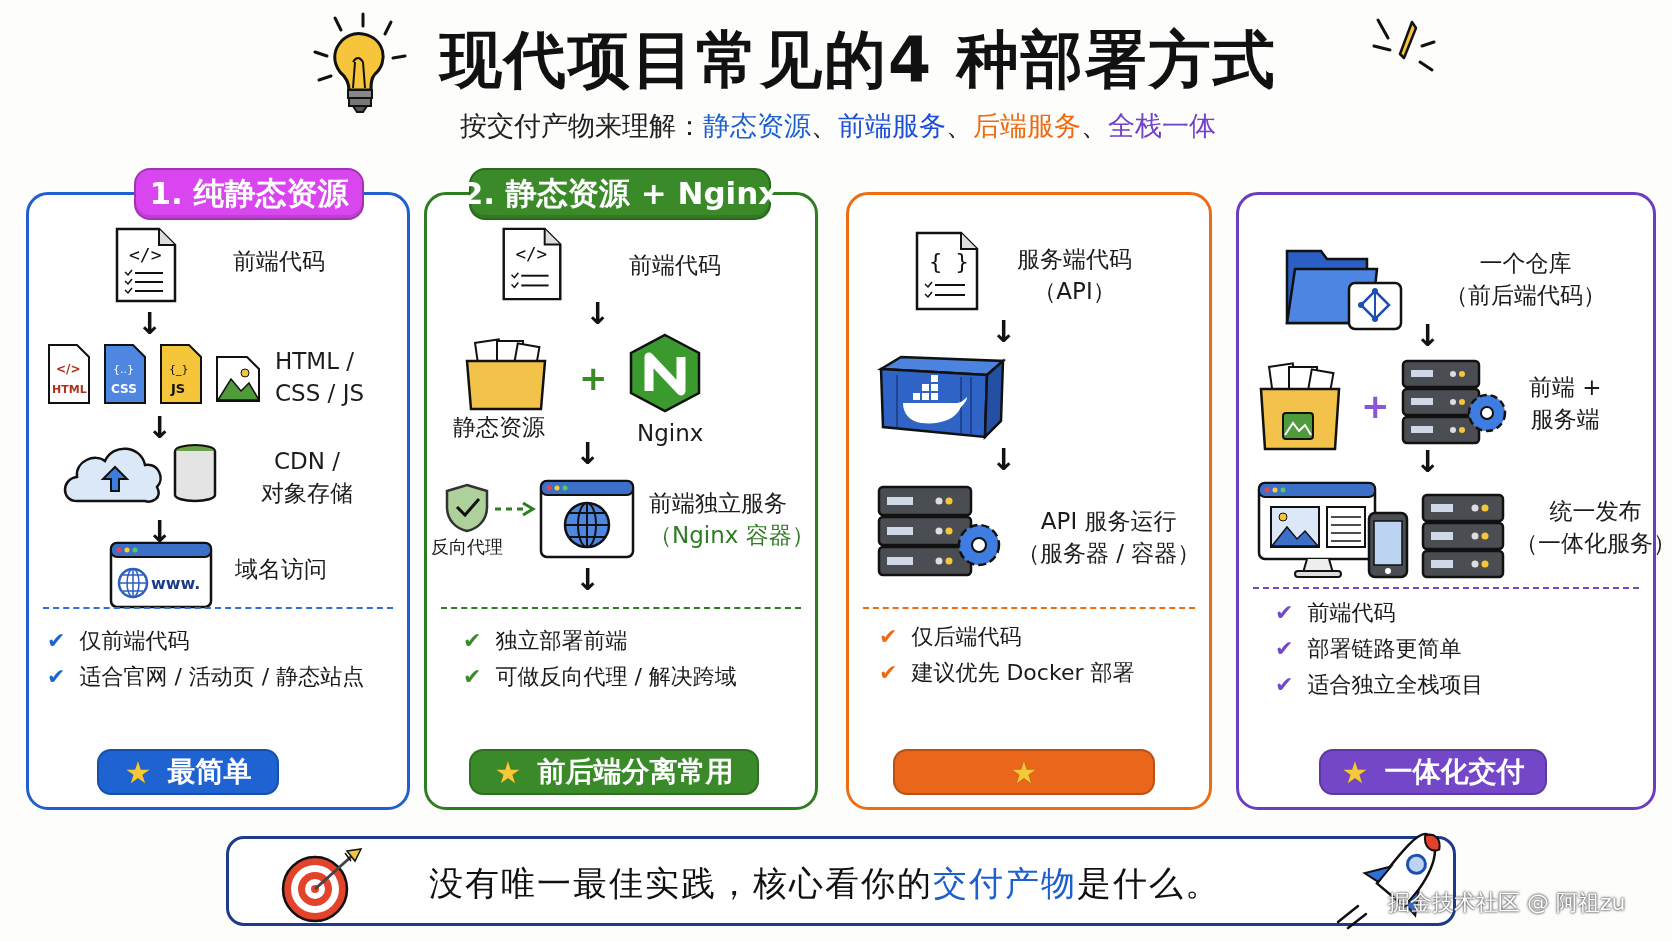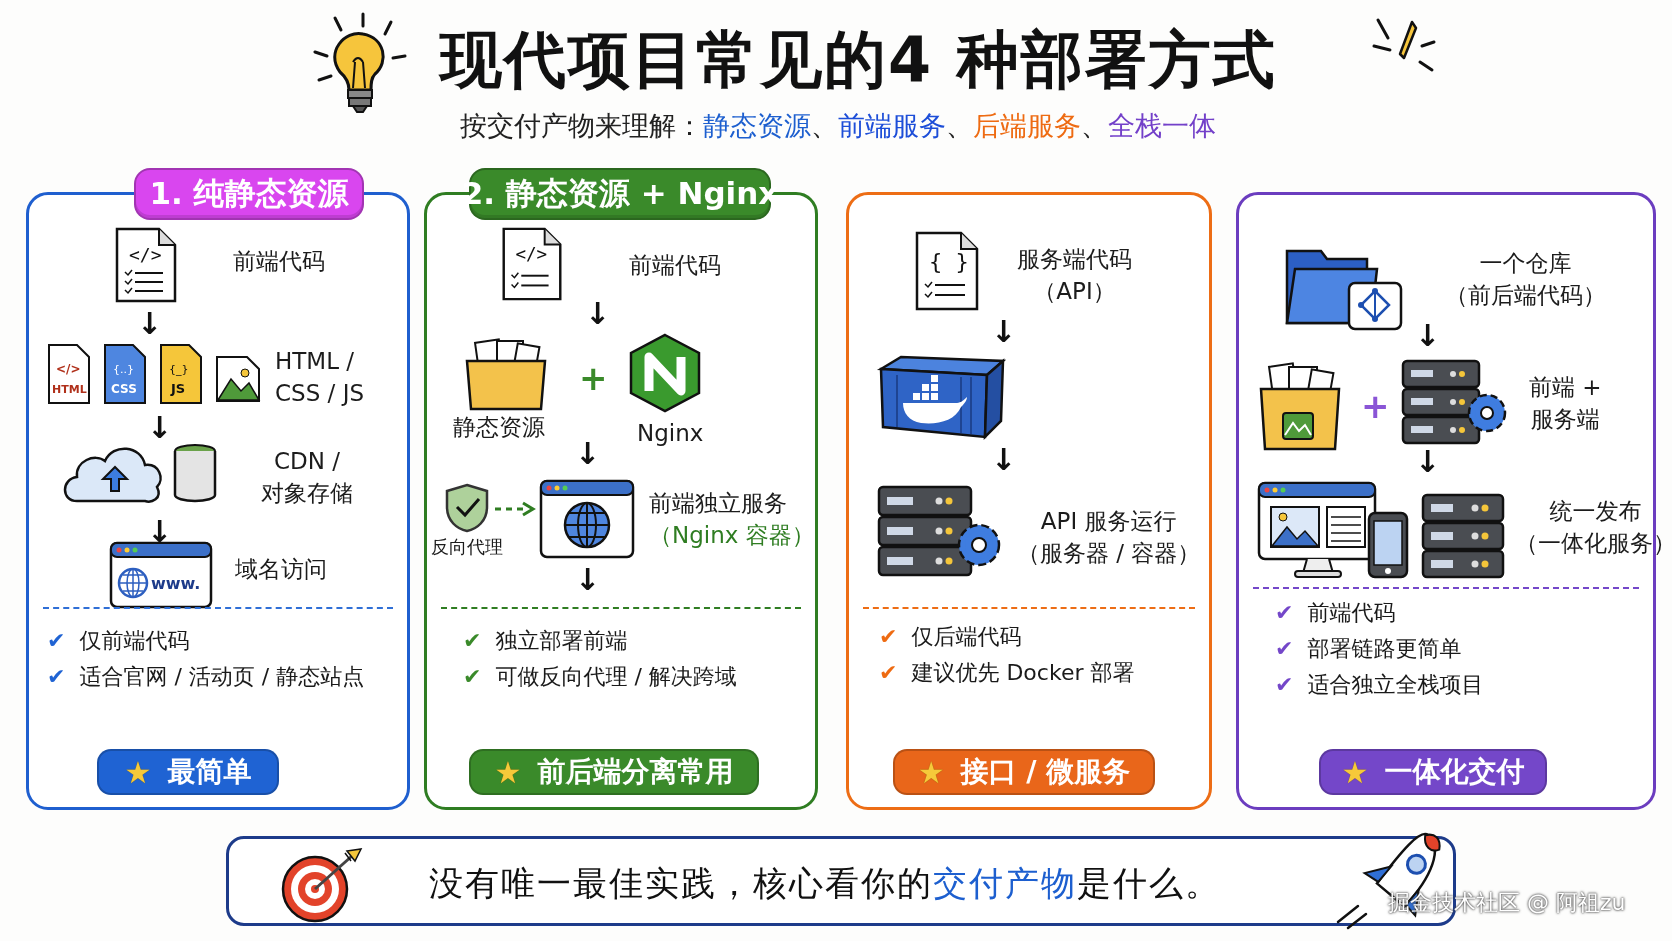--- a/index.html
+++ b/index.html
@@ -358,21 +358,20 @@
         <span>仅后端代码</span>
       </li>
     <li>
         <span class="check">✔</span>
         <span>建议优先 Docker 部署</span>
       </li>
   </ul>
 
   <div class="badge">
       <span class="star">★</span>
-      <span>接口 / 微服务</span>
     </div>
 </div>
 
 <div class="panel p4">
 
   <svg class="node" style="left:46px;top:46px;width:120px;height:90px" viewBox="0 0 120 90">
     <path d="M2 10 H36 L42 18 H82 V82 H2 Z" fill="#2c5fc4" stroke="#111" stroke-width="2.5"></path>
     <path d="M10 28 H92 L86 82 H2 Z" fill="#4d85e2" stroke="#111" stroke-width="2.5"></path>
     <rect x="64" y="42" width="52" height="46" rx="6" fill="#fff" stroke="#111" stroke-width="2.5"></rect>
     <path d="M90 50 L104 64 L90 78 L76 64 Z" fill="none" stroke="#1d4fb0" stroke-width="2.5"></path>

